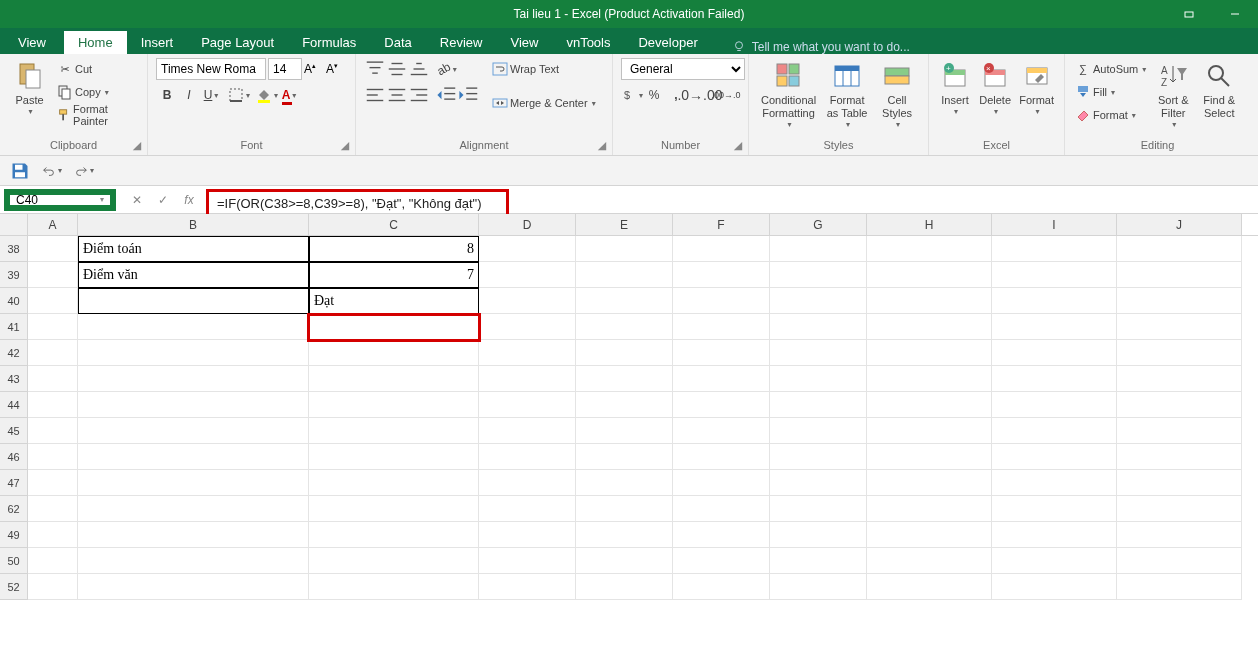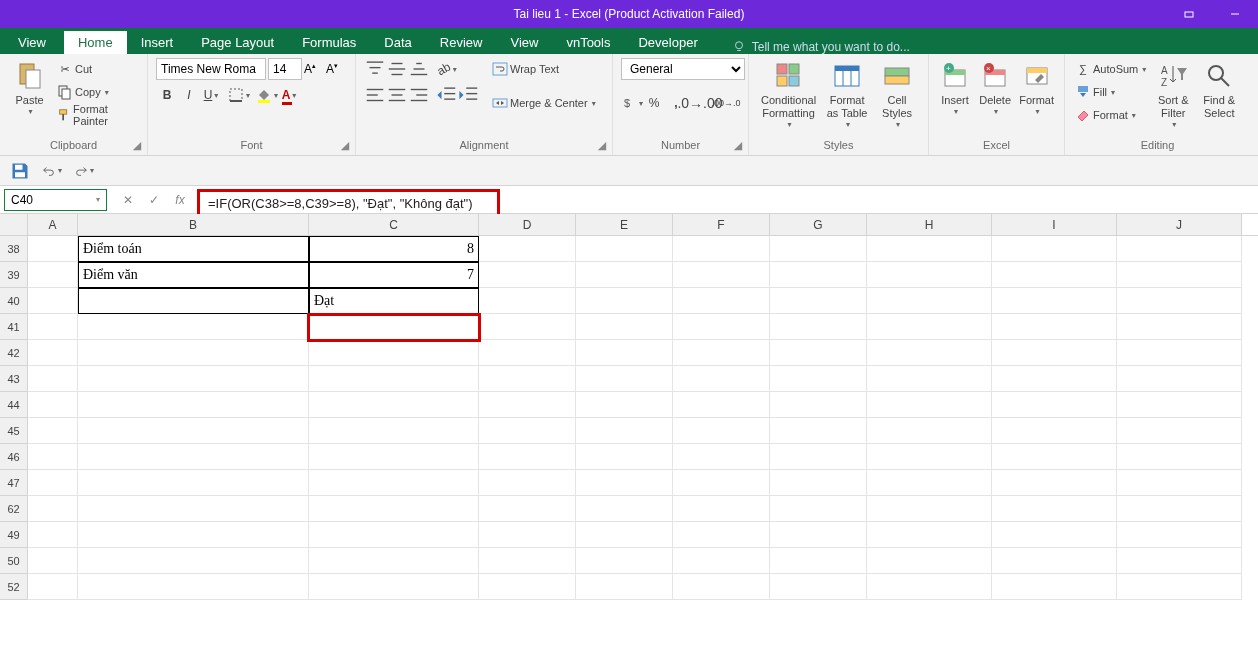--- a/index.html
+++ b/index.html
@@ -1,19 +1,19 @@
 <!DOCTYPE html>
 <html><head>
 <meta charset="utf-8">
 <style>
 * { box-sizing: border-box; margin: 0; padding: 0; font-family: "Segoe UI", Tahoma, sans-serif; }
 body { background: #fff; font-size: 12px; overflow: hidden; width: 1258px; height: 664px; }
 
 
-.title-bar { background: #6d28d9; height: 28px; display: flex; align-items: center; justify-content: center; color: #fff; position: relative; }
+.title-bar { background: #15803d; height: 28px; display: flex; align-items: center; justify-content: center; color: #fff; position: relative; }
 .title-bar .title { font-size: 12px; }
 .title-bar .win-controls { position: absolute; right: 0; display: flex; }
 .title-bar .win-controls div { width: 46px; height: 28px; display: flex; align-items: center; justify-content: center; color: #fff; cursor: default; }
 .title-bar .win-controls div svg { width: 10px; height: 10px; }
 
 
 .menu-bar { background: #0e7144; height: 26px; display: flex; align-items: flex-end; color: #fff; font-size: 13px; }
 .menu-bar .tab { padding: 4px 14px; cursor: default; }
 .menu-bar .tab.active { background: #fff; color: #217346; }
 .menu-bar .tab.file { background: #0e7144; color: #fff; padding: 4px 18px; }
@@ -34,21 +34,21 @@
 .font-select { border: 1px solid #c0c0c0; background: #fff; height: 22px; font-size: 12px; padding: 0 4px; }
 .btn-row { display: flex; gap: 0; }
 .btn-row .tb { width: 22px; height: 22px; display: flex; align-items: center; justify-content: center; color: #444; cursor: default; }
 
 
 .qat { background: #f3f3f3; border-bottom: 1px solid #d4d4d4; height: 30px; display: flex; align-items: center; padding: 0 10px; gap: 12px; }
 .qat .tb { width: 20px; height: 20px; display: flex; align-items: center; justify-content: center; color: #555; cursor: default; }
 
 
 .formula-bar { height: 28px; border-bottom: 1px solid #d4d4d4; display: flex; align-items: center; background: #fff; }
-.name-box { width: 103px; border: 1px solid #15803d; height: 22px; margin: 0 4px; display: flex; align-items: center; padding: 0 6px; font-size: 12px; justify-content: space-between; }
+.name-box { width: 112px; border: 6px solid #15803d; height: 22px; margin: 0 4px; display: flex; align-items: center; padding: 0 6px; font-size: 12px; justify-content: space-between; }
 .name-box .dd-arrow { color: #888; }
 .fb-btns { display: flex; gap: 0; padding: 0 4px; }
 .fb-btns .tb { width: 26px; height: 22px; display: flex; align-items: center; justify-content: center; color: #888; cursor: default; }
 .fx-label { font-style: italic; color: #666; padding: 0 6px; }
 .formula-input-wrap { flex: 1; position: relative; height: 28px; display: flex; align-items: center; }
 .formula-highlight { position: absolute; left: 0; top: 3px; border: 3px solid #d40000; padding: 0 8px; height: 30px; display: flex; align-items: center; width: 303px; }
 .formula-text { font-size: 13px; color: #222; }
 
 
 .grid-area { position: relative; background: #fff; }
@@ -290,21 +290,21 @@
             </span>
             <span>Merge &amp; Center</span>
             <span class="dd-arrow">▾</span>
           </div>
       </div>
     </div>
     <div class="group-label"><span>Alignment</span><span class="launcher">◢</span></div>
   </div>
 
   <div class="ribbon-group" style="width:136px">
-    <div class="group-body" style="flex-direction:column;gap:12px;width:100%">
+    <div class="group-body" style="flex-direction:column;gap:4px;width:100%">
       <select class="font-select" style="width:124px"><option>General</option></select>
       <div class="btn-row">
         <div class="tb">
             <svg viewBox="0 0 16 16">
               <text x="3" y="12" font-size="11" fill="#555">$</text>
             </svg>
             <span class="dd-arrow">▾</span>
           </div>
         <div class="tb">%</div>
         <div class="tb">

